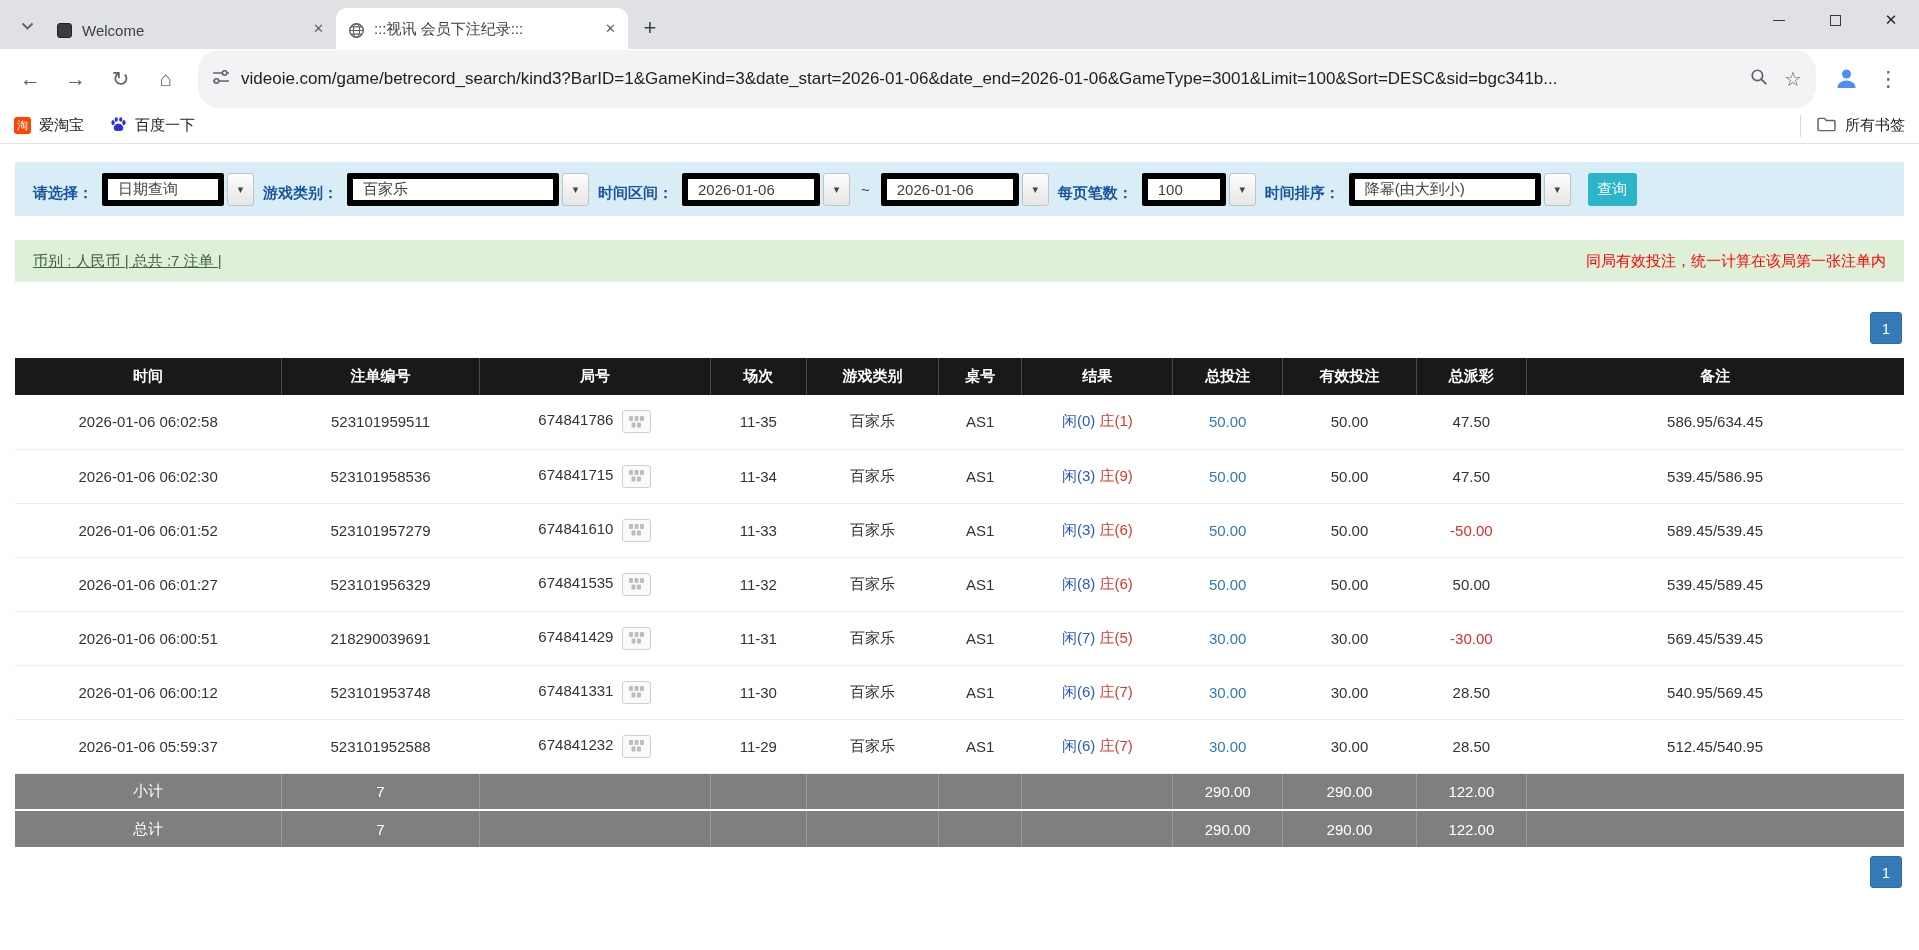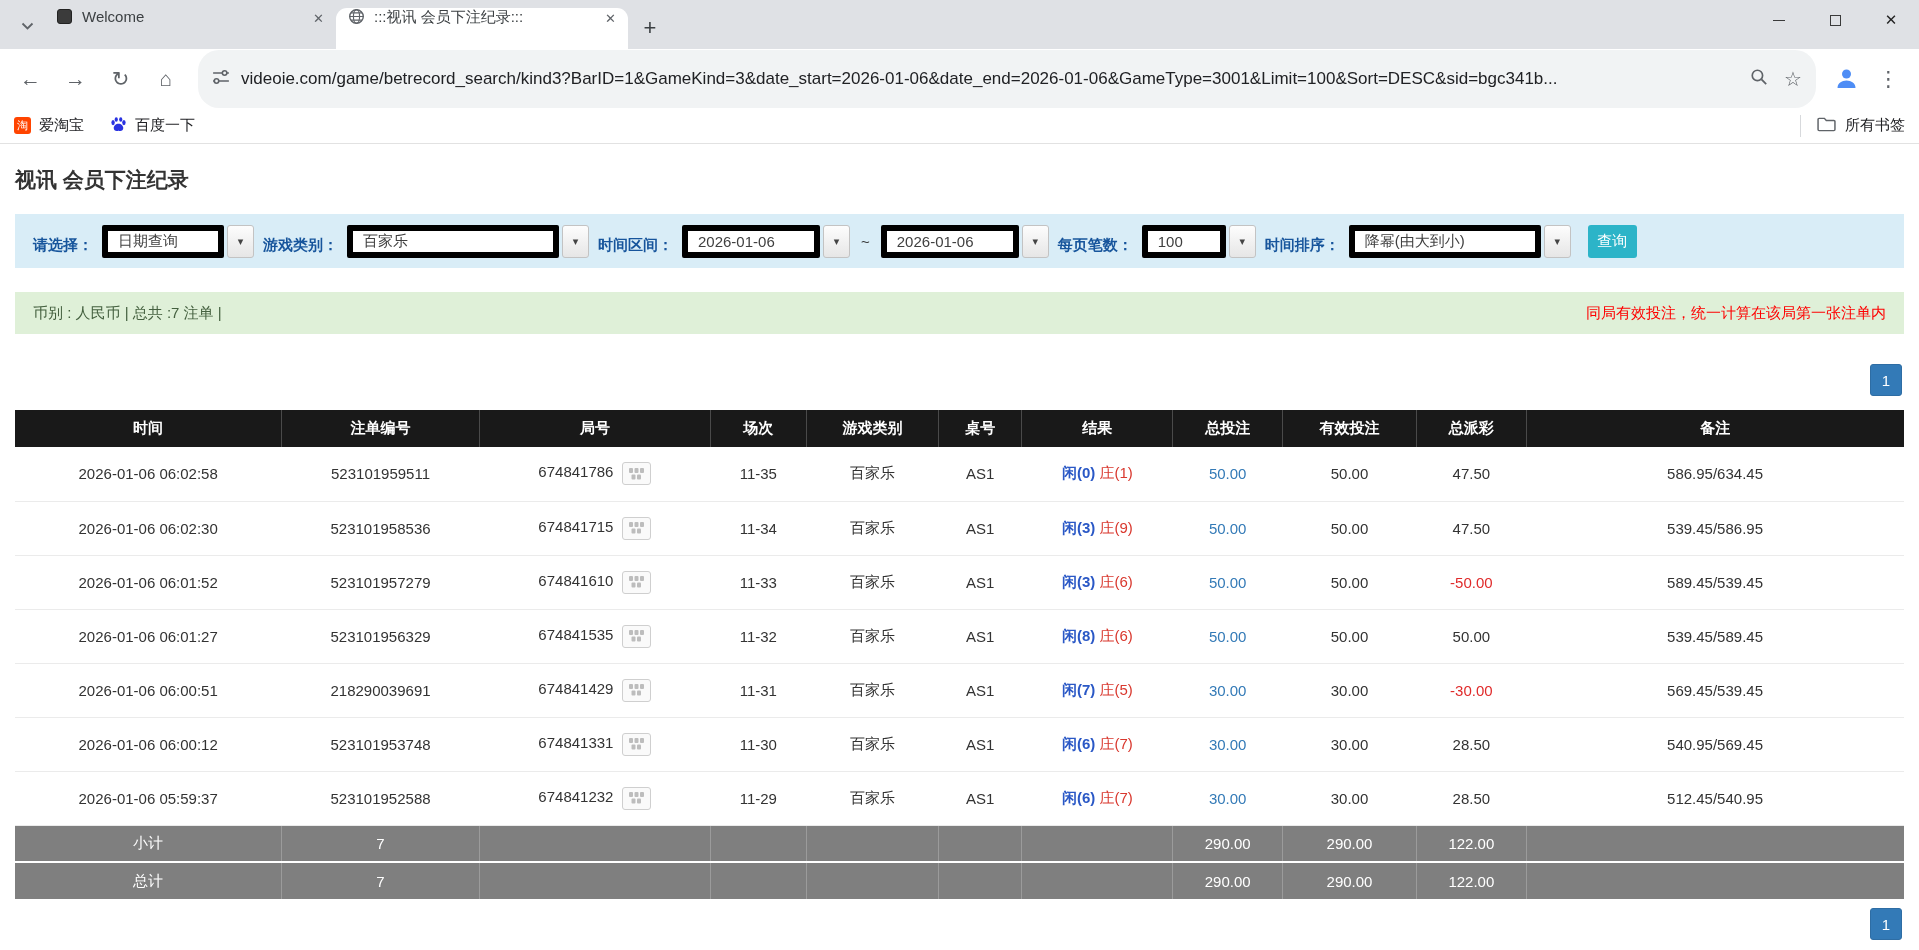--- a/index.html
+++ b/index.html
@@ -6,21 +6,21 @@
   html,body { margin:0; padding:0; }
   body {
     width:1919px; height:950px; overflow:hidden; background:#fff;
     font-family:"Liberation Sans","DejaVu Sans",sans-serif; color:#333;
   }
   button { font-family:inherit; cursor:pointer; }
 
   
   .tabbar { height:49px; background:#dfe1e5; display:flex; align-items:flex-end; padding:0 6px; position:relative; }
   .tab-search-btn { width:30px; height:34px; margin:0 2px 6px 6px; border:none; background:transparent; display:flex; align-items:center; justify-content:center; }
-  .tab { width:292px; height:41px; display:flex; align-items:flex-start; gap:9px; padding:0 8px 4px 12px; border-radius:11px 11px 0 0; font-size:15px; color:#3c4043; }
+  .tab { width:292px; height:41px; display:flex; align-items:flex-end; gap:9px; padding:0 8px 10px 12px; border-radius:11px 11px 0 0; font-size:15px; color:#3c4043; }
   .tab.active { background:#fff; }
   .tab .favicon { width:17px; height:17px; display:flex; align-items:center; justify-content:center; flex:none; }
   .fav-dark { width:15px; height:15px; background:#3b3b3b; border-radius:3px; border:1px solid #222; }
   .tab-title { flex:1; white-space:nowrap; overflow:hidden; }
   .tab-close { flex:none; width:21px; height:21px; border:none; background:transparent; border-radius:50%; font-size:13px; color:#5f6368; line-height:1; }
   .new-tab-btn { width:32px; height:32px; margin:0 0 5px 6px; border:none; background:transparent; font-size:22px; color:#3c4043; line-height:1; border-radius:50%; }
   .win-controls { position:absolute; right:0; top:0; height:40px; display:flex; }
   .win-controls button { width:56px; height:100%; border:none; background:transparent; display:flex; align-items:center; justify-content:center; font-size:15px; color:#1f1f1f; }
   .restore-box { width:11px; height:11px; border:1.4px solid #3a3a3a; display:inline-block; }
   .min-line { width:12px; border-bottom:1.6px solid #3a3a3a; display:inline-block; }
@@ -44,32 +44,32 @@
 
   .filter-bar { background:#d9edf7; height:54px; display:flex; align-items:center; padding:0 18px; gap:9px; }
   .f-label { color:#17559c; font-weight:bold; font-size:15px; white-space:nowrap;margin-top:8px; }
   .combo { display:flex; align-items:center; height:33px; flex:none; }
   .combo-text { background:#fff; border:6px solid #000000; border-radius:2px; height:33px; display:flex; align-items:center; padding:0 10px; font-size:15px; color:#404040; white-space:nowrap; }
   .combo-arrow { width:27px; height:33px; margin-left:3px; border:1px solid #c3c3c3; border-radius:3px; background:linear-gradient(#fdfdfd,#e6e6e6); display:flex; align-items:center; justify-content:center; font-size:11px; color:#444; }
   .tilde { font-size:15px; color:#333; margin:0 2px; }
   .btn-search { margin-left:8px; width:49px; height:33px; border:none; border-radius:3px; background:#2cb4c8; color:#fff; font-size:15px; }
 
   .summary-bar { margin-top:24px; background:#dff0d8; height:42px; display:flex; align-items:center; justify-content:space-between; padding:0 18px; font-size:15px; }
-  .summary-left { color:#44603f; }
+  .summary-left { color:#44603f;text-decoration:underline; }
   .summary-notice { color:#fe0000; }
 
   .pagi { display:flex; justify-content:flex-end; margin:30px 2px 14px; }
   .pagi.bottom { margin:9px 2px 0; }
   .page-btn { width:32px; height:32px; background:#337ab7; border:1px solid #2e6da4; color:#fff; border-radius:3px; font-size:15px; }
 
   table.records { width:100%; border-collapse:collapse; table-layout:fixed; }
   thead th { background:#191919; color:#fff; font-size:15px; font-weight:bold; height:37px; border-right:1px solid #4a4a4a; }
   thead th:last-child { border-right:none; }
   tbody td { height:54px; text-align:center; font-size:15px; color:#333; border-bottom:1px solid #ebebeb; background:#fff; }
-  .player { color:#2a58c6;font-weight:bold; }
+  .player { color:#2a58c6; }
   .banker { color:#d9382e; }
   .bet-link { color:#337ab7; text-decoration:none; cursor:pointer; }
   .neg { color:#e02b2b; }
   .round-btn { margin-left:9px; width:29px; height:23px; border:1px solid #cfcfcf; background:#fafafa; border-radius:3px; vertical-align:middle; display:inline-flex; align-items:center; justify-content:center; }
   tfoot td { background:#7f7f7f; color:#fff; font-size:15px; height:37px; text-align:center; border-right:1px solid #9b9b9b; border-bottom:2px solid #fff; font-weight:normal; }
   tfoot td:last-child { border-right:none; }
   tfoot tr:last-child td { border-bottom:none; }
 </style>
 </head>
 <body>
@@ -170,21 +170,20 @@
     <span>
       <svg width="19" height="15" viewBox="0 0 18 14">
           <path d="M1 2.2a1 1 0 011-1h5l1.8 2H16a1 1 0 011 1v7.6a1 1 0 01-1 1H2a1 1 0 01-1-1z" fill="none" stroke="#5f6368" stroke-width="1.4"></path>
         </svg>
     </span>
     <span>所有书签</span>
   </span>
 </div>
 
 <div class="page">
-  <h1 class="page-title">视讯 会员下注纪录</h1>
 
   <div class="filter-bar">
     <span class="f-label">请选择：</span>
     <span class="combo">
       <span class="combo-text" style="min-width:122px">日期查询</span>
       <span class="combo-arrow">▾</span>
     </span>
 
     <span class="f-label">游戏类别：</span>
     <span class="combo">

